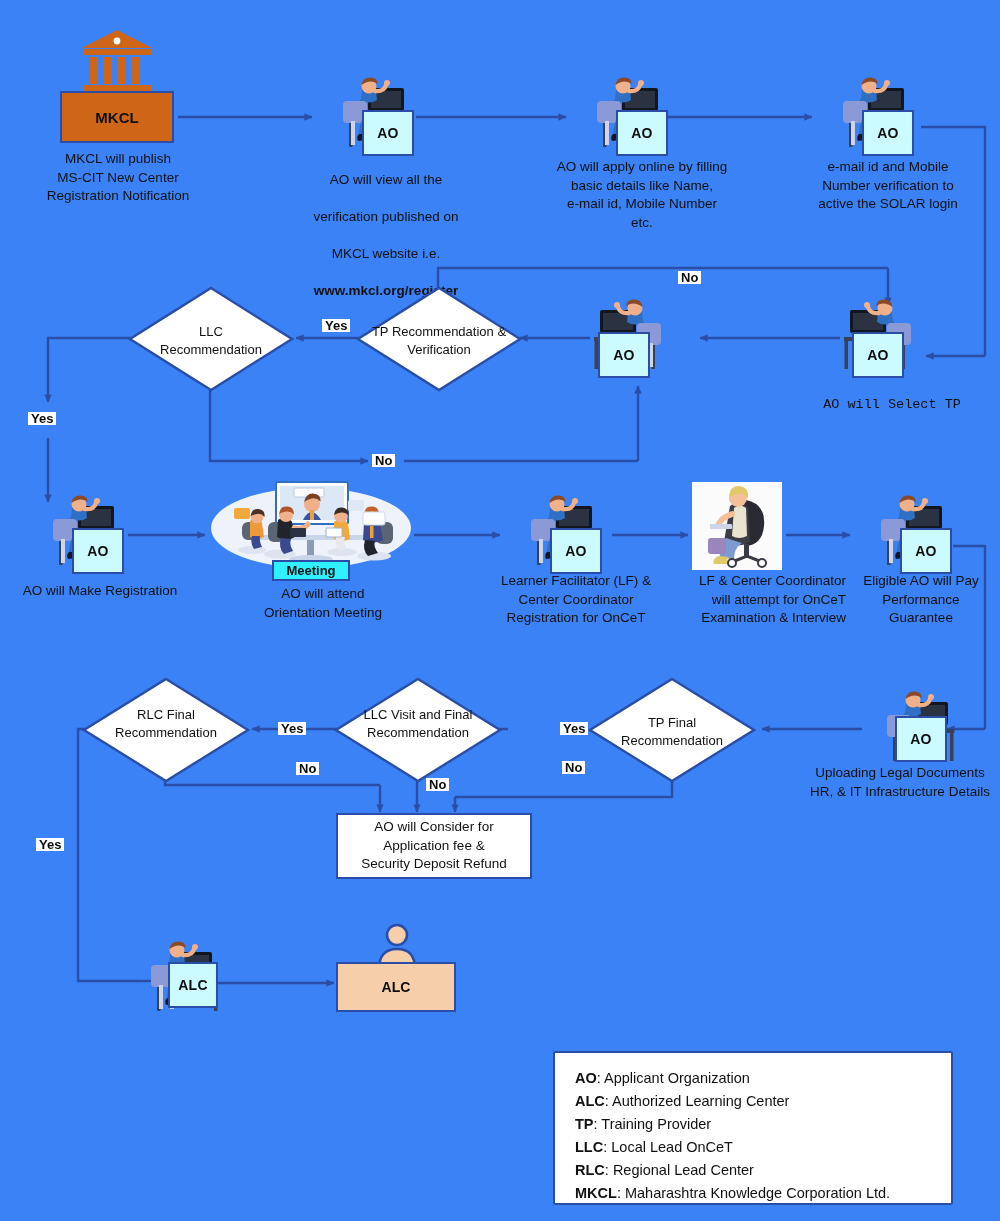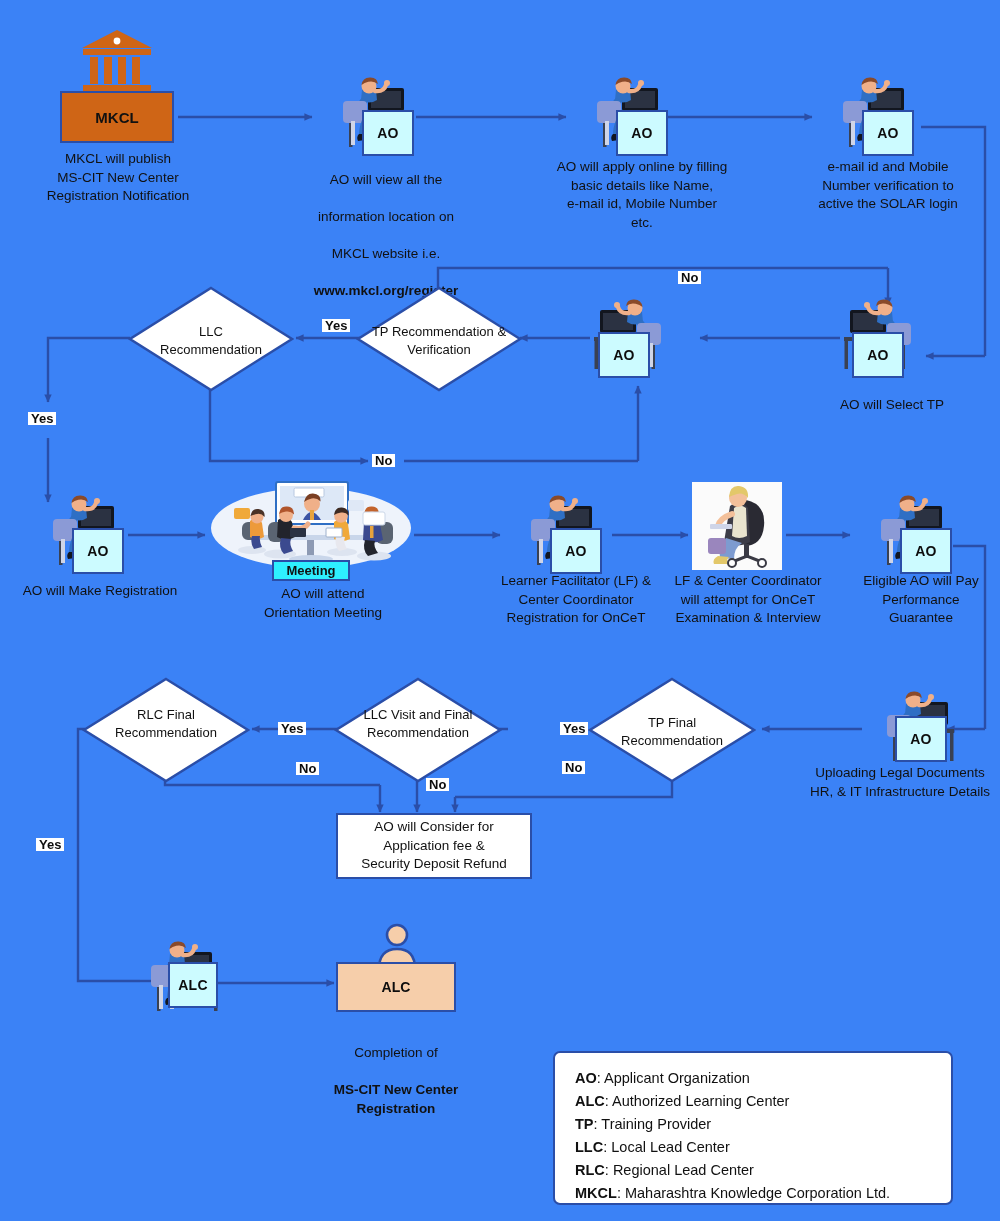--- a/index.html
+++ b/index.html
@@ -91,21 +91,21 @@
     display:flex;align-items:center;justify-content:center;
     text-align:center;
     font-size:13.5px;line-height:1.4;color:#111;
     white-space:pre-line;
     z-index:4;
   }
 
   .legend{
     position:absolute;
     border:2px solid #2a4ea8;
-    border-radius:7px;
+    border-radius:2px;
     background:#ffffff;
     box-sizing:border-box;
     padding:14px 20px;
     z-index:5;
   }
   .legend-row{
     font-size:14.5px;
     line-height:1.58;
     color:#111;
   }
@@ -278,21 +278,21 @@
         <path d="M44 44 q-3 8 -3 14 l6 0 q0-7 3-12 z" fill="#2f6fc4"></path>
         <path d="M41 58 q-3 3 -1 7 l7-1 q-2-4 0-6 z" fill="#12161f"></path>
       </g>
     </svg>
   </div>
   <div class="ao-box" style="left:362px;top:110px;width:52px;height:46px;">
     <span>AO</span>
   </div>
   <div class="caption" style="left:296px;top:152px;width:180px;">
     <span>AO will view all the</span><br>
-    <span>information location on</span><br>
+    <span>verification published on</span><br>
     <span>MKCL  website i.e.</span><br>
     <b>www.mkcl.org/register</b>
   </div>
 
   <div class="illus" style="left:572px;top:76px;">
     <svg width="96" height="76" viewBox="0 0 96 76">
       <rect x="50" y="12" width="36" height="23" rx="2" fill="#12161f"></rect>
       <rect x="53" y="15" width="30" height="17" fill="#2b3242"></rect>
       <rect x="64" y="35" width="8" height="4" fill="#12161f"></rect>
       <rect x="30" y="39" width="62" height="4" fill="#3a4152"></rect>
@@ -364,21 +364,21 @@
       <rect x="25" y="25" width="24" height="22" rx="4" fill="#8b9ad6"></rect>
       <rect x="33" y="45" width="4" height="24" fill="#cfd5e8"></rect>
       <rect x="44" y="45" width="4" height="24" fill="#cfd5e8"></rect>
       <path d="M44 44 q-3 8 -3 14 l6 0 q0-7 3-12 z" fill="#2f6fc4"></path>
       <path d="M41 58 q-3 3 -1 7 l7-1 q-2-4 0-6 z" fill="#12161f"></path>
     </svg>
   </div>
   <div class="ao-box" style="left:852px;top:332px;width:52px;height:46px;">
     <span>AO</span>
   </div>
-  <div class="caption" style="left:812px;top:396px;width:160px;">AO will Select TP</div>
+  <div class="caption" style="left:812px;top:396px;width:160px;font-family:Liberation Mono, monospace;">AO will Select TP</div>
 
   <div class="illus" style="left:590px;top:298px;transform:scaleX(-1);">
     <svg width="96" height="76" viewBox="0 0 96 76">
       <rect x="50" y="12" width="36" height="23" rx="2" fill="#12161f"></rect>
       <rect x="53" y="15" width="30" height="17" fill="#2b3242"></rect>
       <rect x="64" y="35" width="8" height="4" fill="#12161f"></rect>
       <rect x="30" y="39" width="62" height="4" fill="#3a4152"></rect>
       <rect x="31" y="43" width="3.5" height="28" fill="#3a4152"></rect>
       <rect x="88" y="43" width="3.5" height="28" fill="#3a4152"></rect>
       <path d="M44 14 q7-10 14 0 l1 10 q-8 5 -16 0 z" fill="#2f6fc4"></path>
@@ -554,21 +554,21 @@
 
       <rect x="18" y="42" width="22" height="5" rx="1" fill="#cfd5e8"></rect>
       <rect x="16" y="56" width="18" height="16" rx="3" fill="#9a86bd"></rect>
 
       <rect x="52" y="62" width="5" height="14" fill="#3a3a44"></rect>
       <path d="M40 80 l15-6 l15 6" stroke="#3a3a44" stroke-width="3" fill="none"></path>
       <circle cx="40" cy="81" r="4" fill="#ffffff" stroke="#3a3a44" stroke-width="2"></circle>
       <circle cx="70" cy="81" r="4" fill="#ffffff" stroke="#3a3a44" stroke-width="2"></circle>
     </svg>
   </div>
-  <div class="caption" style="left:650px;top:572px;width:196px;">LF &amp; Center Coordinator
+  <div class="caption" style="left:650px;top:572px;width:196px;text-align:right;">LF &amp; Center Coordinator
 will attempt for OnCeT
 Examination &amp; Interview</div>
 
   <div class="illus" style="left:856px;top:494px;">
     <svg width="96" height="76" viewBox="0 0 96 76">
       <rect x="50" y="12" width="36" height="23" rx="2" fill="#12161f"></rect>
       <rect x="53" y="15" width="30" height="17" fill="#2b3242"></rect>
       <rect x="64" y="35" width="8" height="4" fill="#12161f"></rect>
       <rect x="30" y="39" width="62" height="4" fill="#3a4152"></rect>
       <rect x="31" y="43" width="3.5" height="28" fill="#3a4152"></rect>
@@ -675,38 +675,34 @@
   </div>
 
   <div class="illus" style="left:375px;top:923px;">
     <svg width="44" height="46" viewBox="0 0 44 46">
       <circle cx="22" cy="12" r="10" fill="#f6ceaa" stroke="#2a4ea8" stroke-width="2.6"></circle>
       <path d="M4 46 q0-20 18-20 q18 0 18 20" fill="#f6ceaa" stroke="#2a4ea8" stroke-width="2.6"></path>
     </svg>
   </div>
   <div class="alc-final-box" style="left:336px;top:962px;width:120px;height:50px;">
     <span>ALC</span>
-  </div>
-  <div class="caption" style="left:296px;top:1025px;width:200px;">
-    <span>Completion of</span><br>
-    <b>MS-CIT New Center Registration</b>
   </div>
 
   <div class="legend" style="left:553px;top:1051px;width:400px;height:154px;">
     <div class="legend-row">
       <span class="abbr">AO</span><span>: </span><span>Applicant Organization</span>
     </div>
     <div class="legend-row">
       <span class="abbr">ALC</span><span>: </span><span>Authorized Learning Center</span>
     </div>
     <div class="legend-row">
       <span class="abbr">TP</span><span>: </span><span>Training Provider</span>
     </div>
     <div class="legend-row">
-      <span class="abbr">LLC</span><span>: </span><span>Local Lead Center</span>
+      <span class="abbr">LLC</span><span>: </span><span>Local Lead OnCeT</span>
     </div>
     <div class="legend-row">
       <span class="abbr">RLC</span><span>: </span><span>Regional Lead Center</span>
     </div>
     <div class="legend-row">
       <span class="abbr">MKCL</span><span>: </span><span>Maharashtra Knowledge Corporation Ltd.</span>
     </div>
   </div>
 
 </div>

